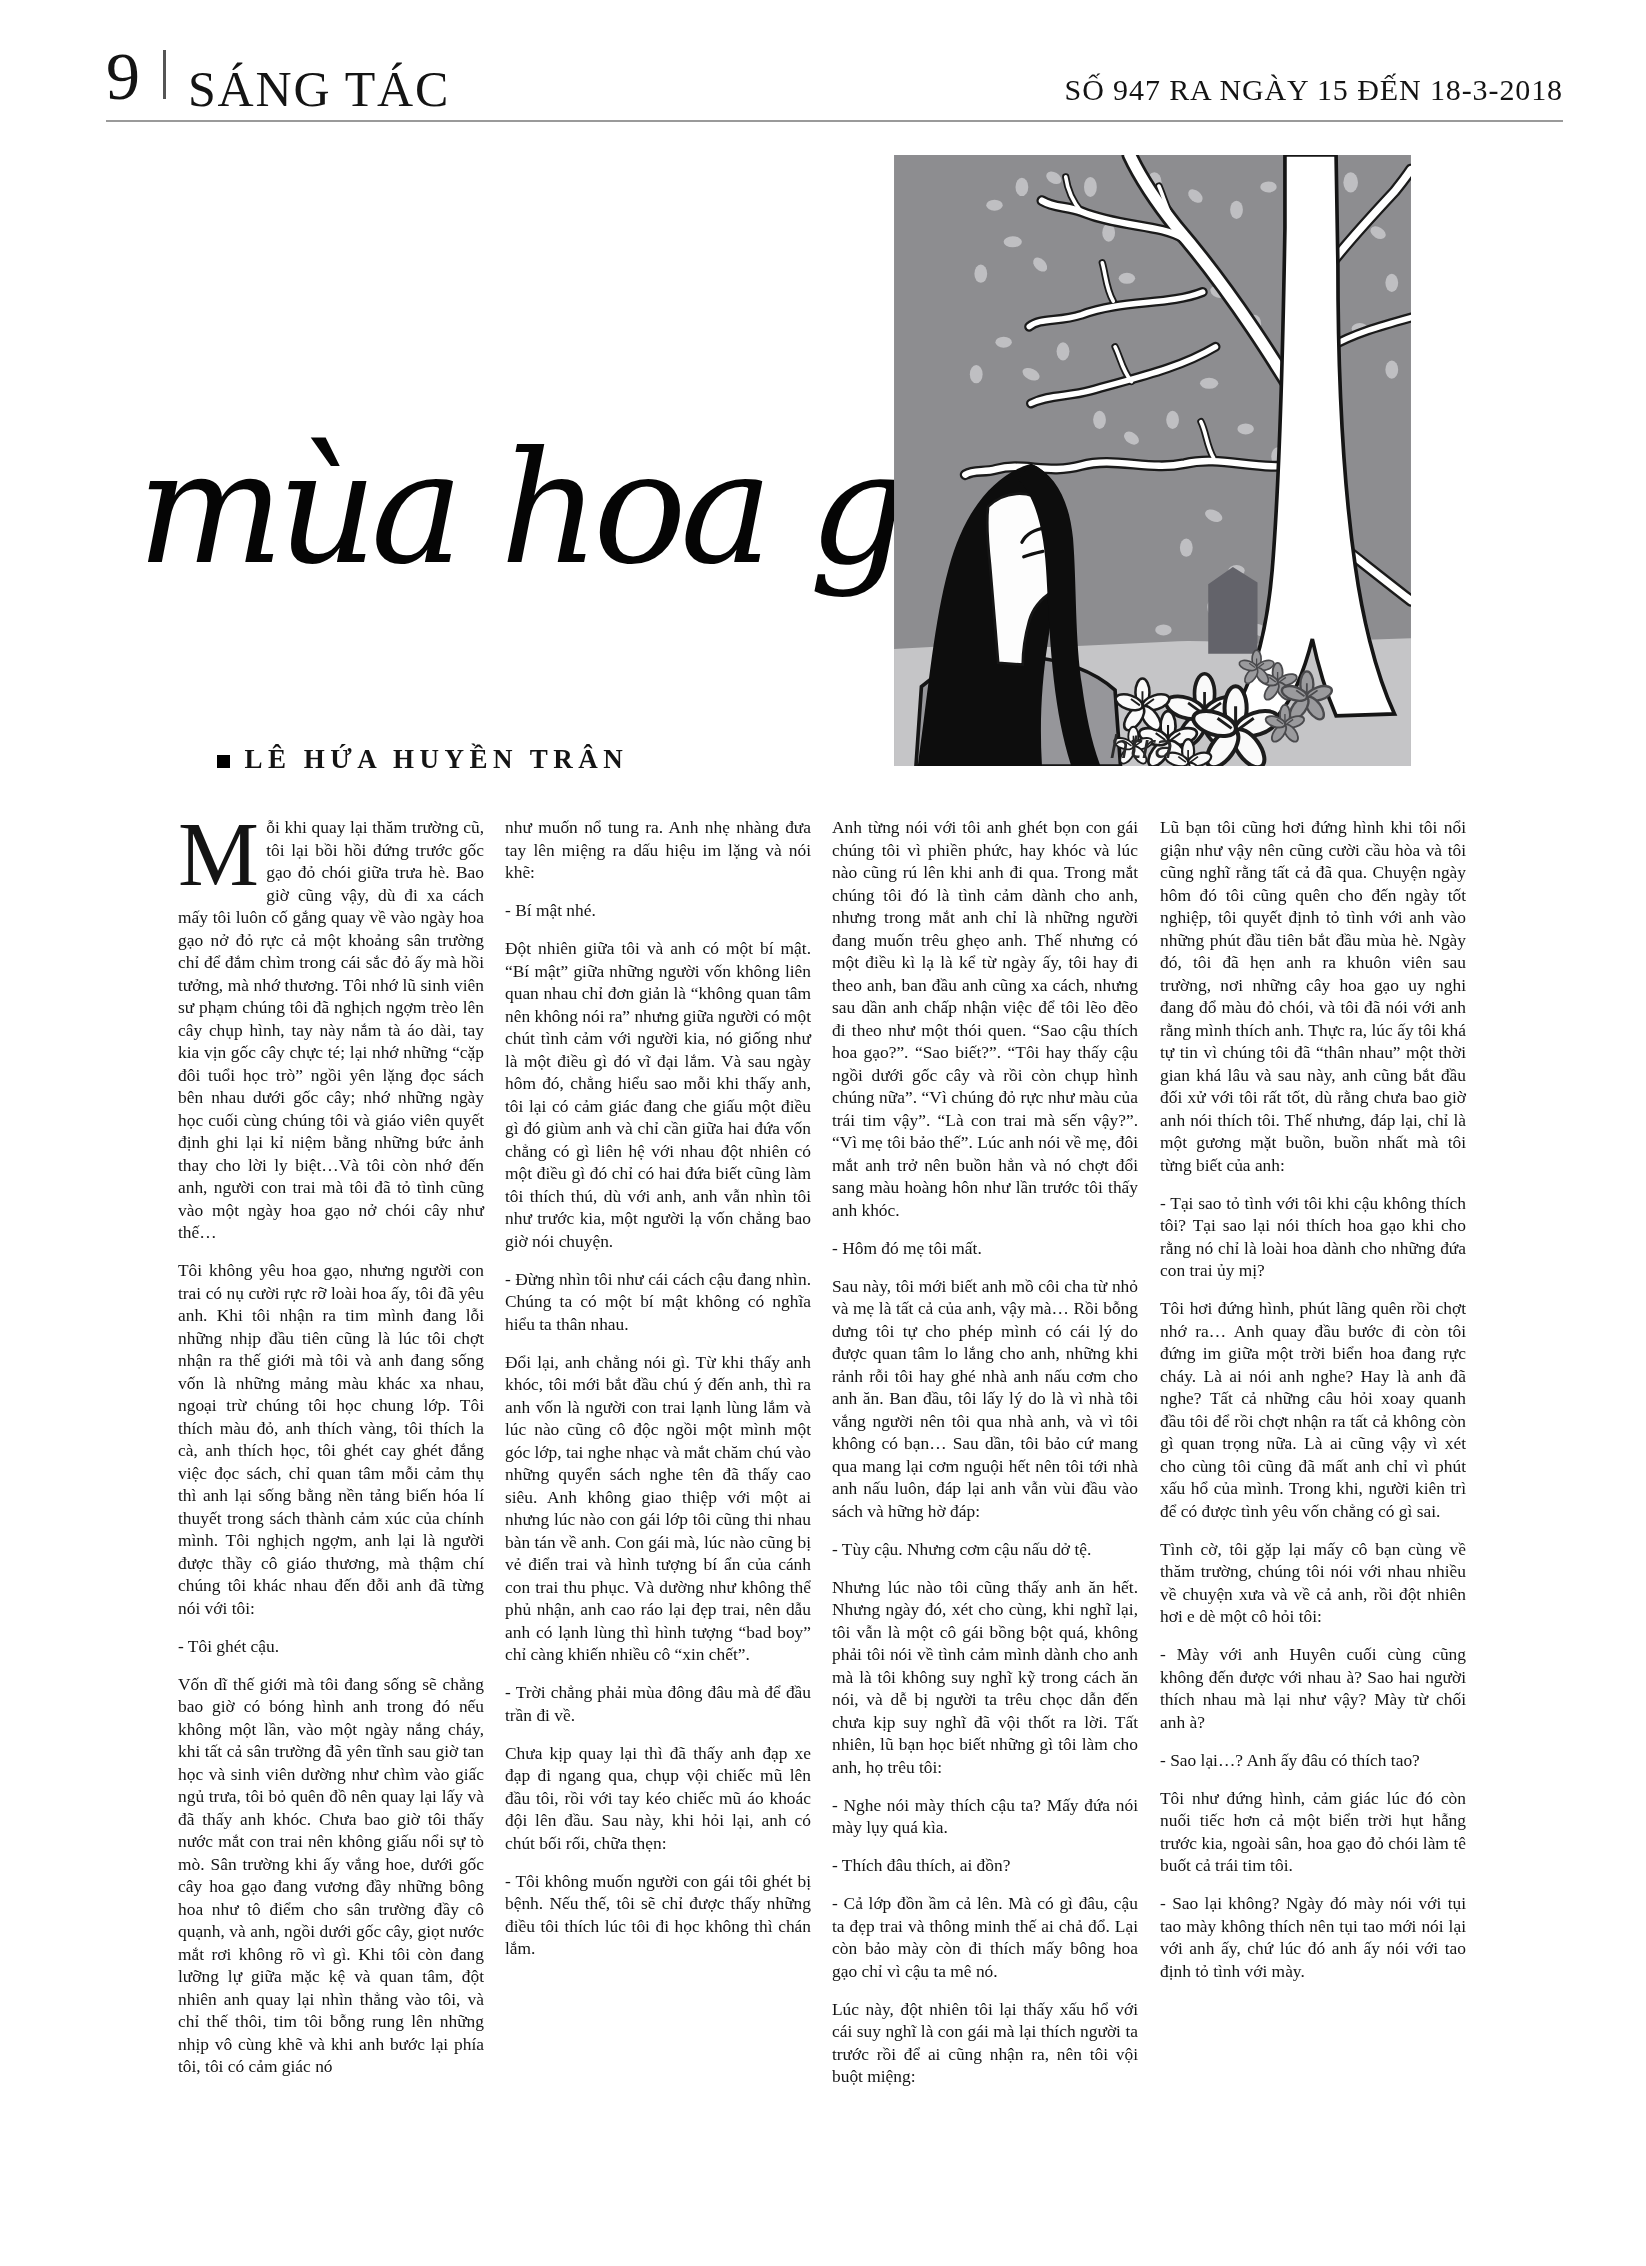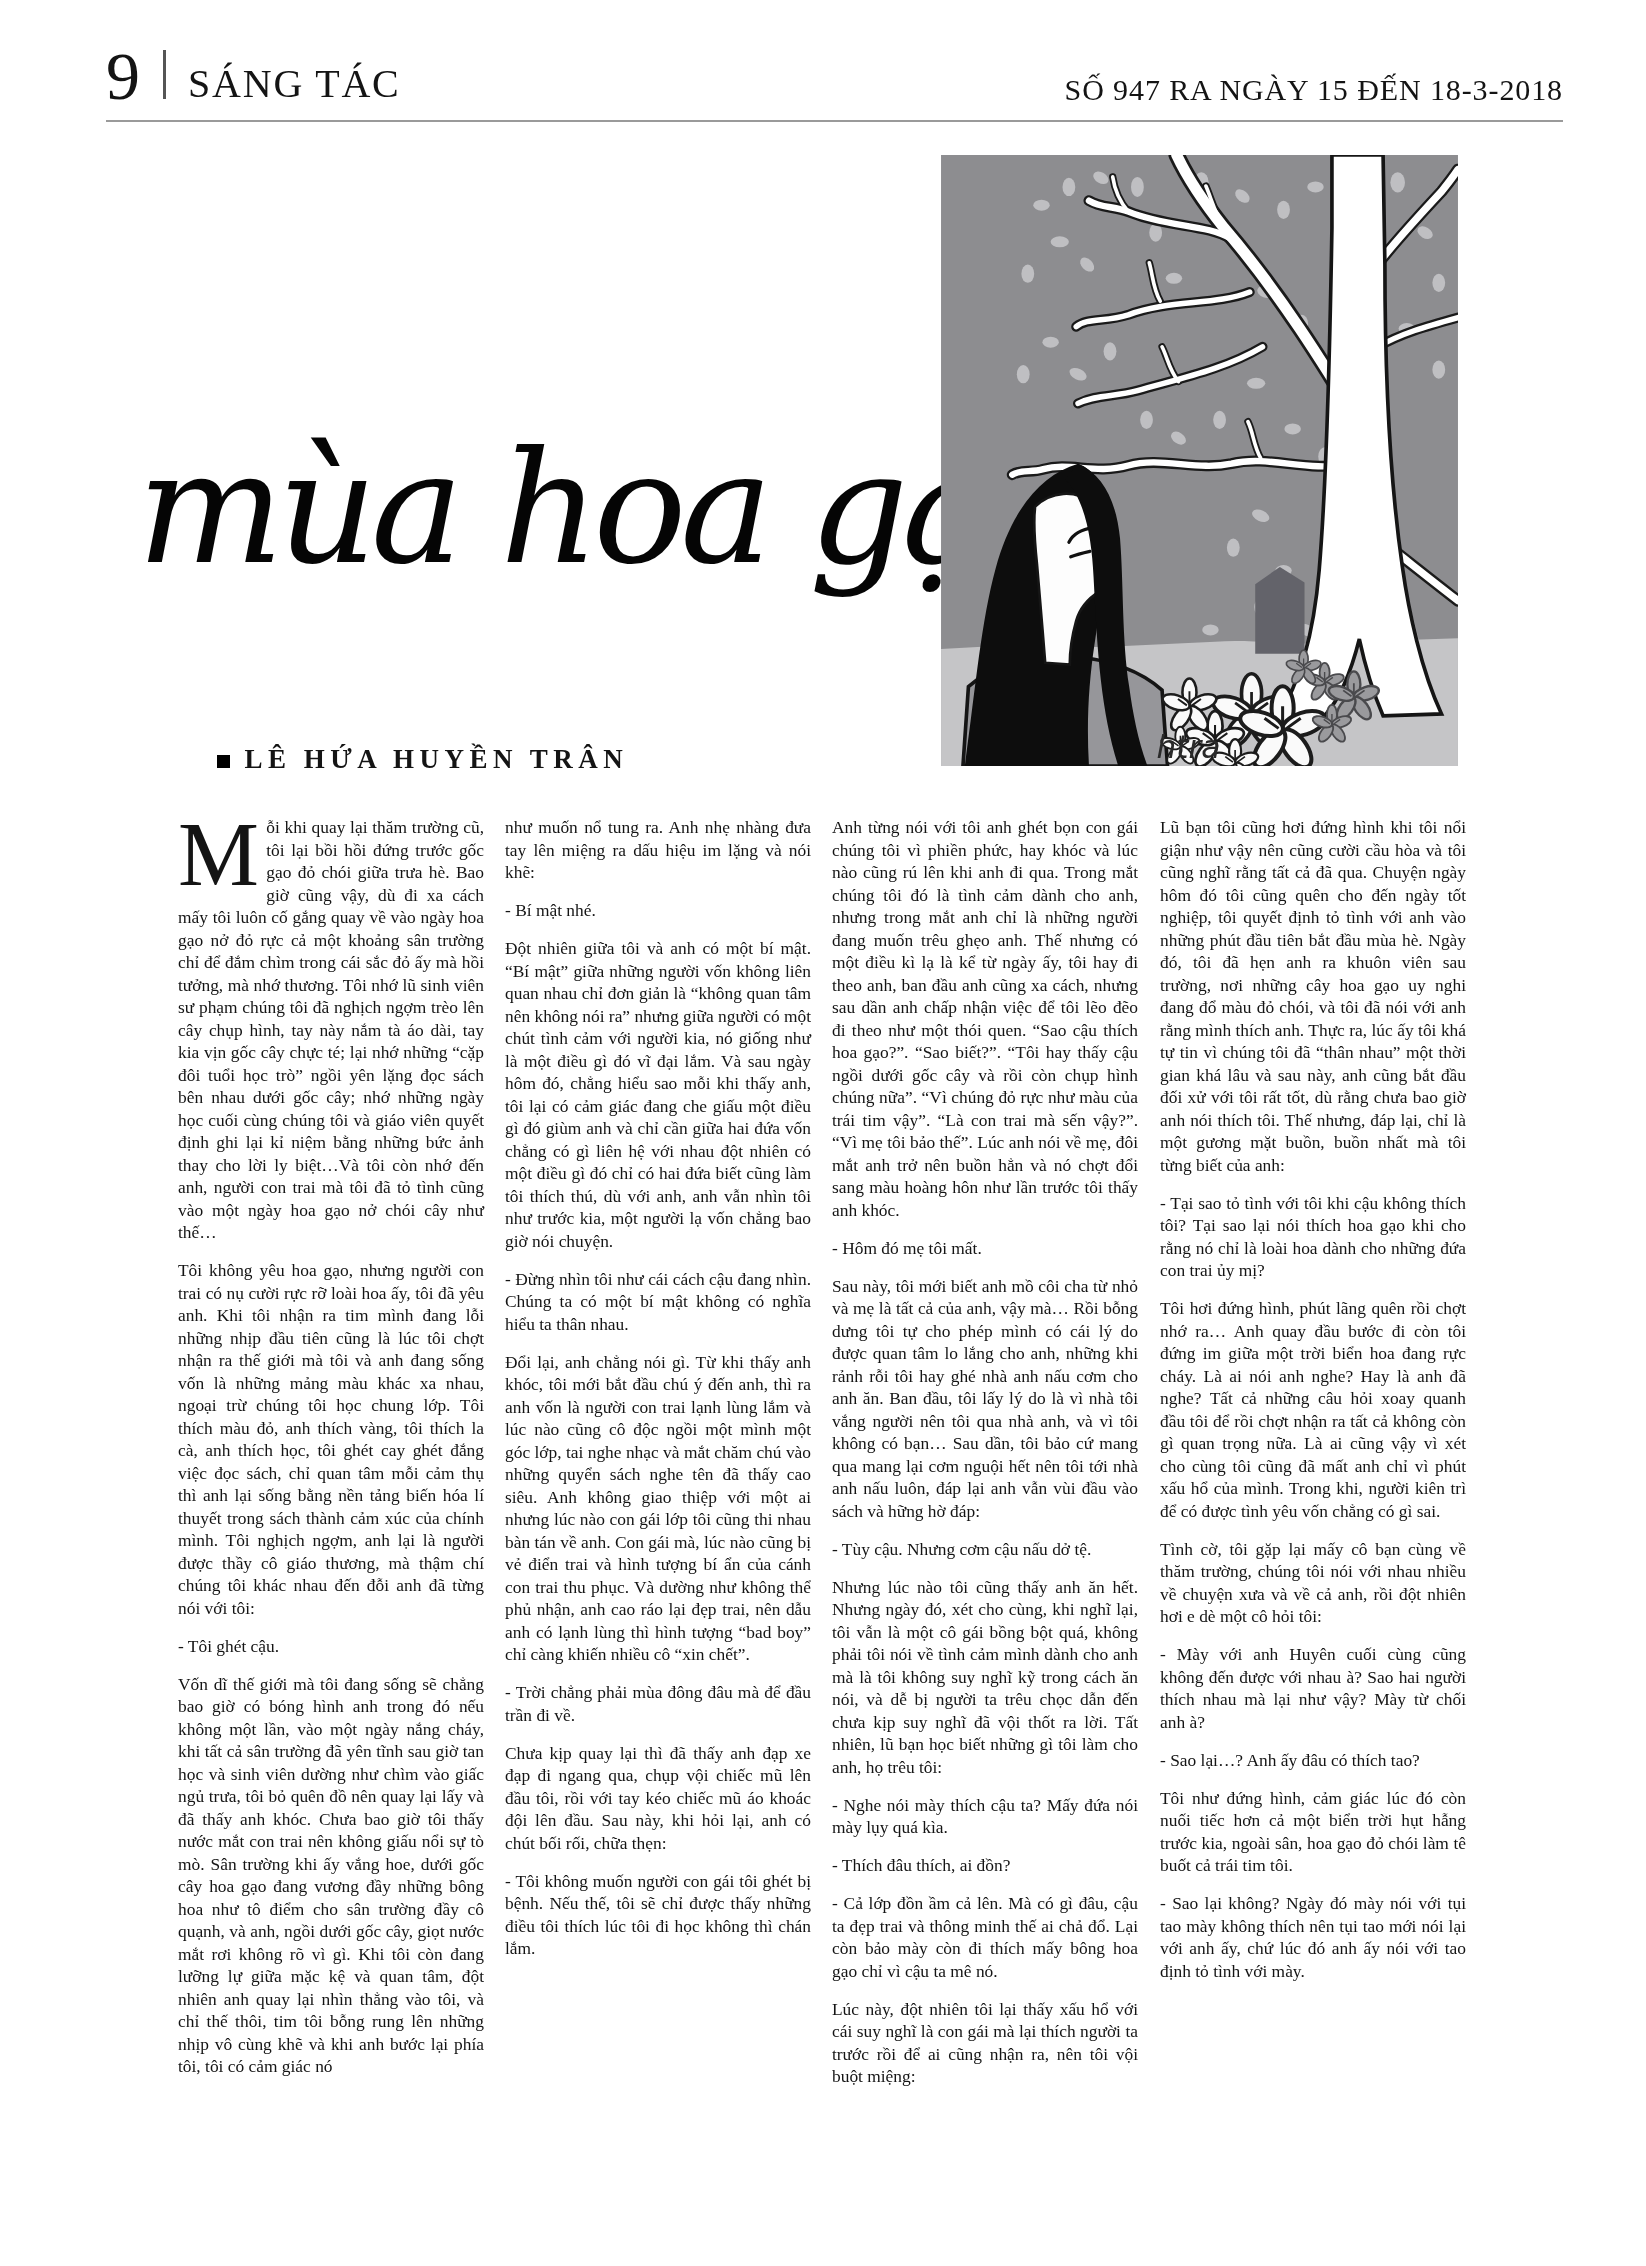--- a/index.html
+++ b/index.html
@@ -4,31 +4,31 @@
 <style>
   html,body { margin:0; padding:0; background:#e8e8e8; }
   .page {
     position:relative; width:1647px; height:2267px; margin:0 auto;
     background:#ffffff; overflow:hidden;
     font-family:"Liberation Serif", serif; color:#141414;
   }
   
   .pagenum  { position:absolute; left:106px; top:42px; font-size:68px; line-height:1; font-weight:400; }
   .vbar     { position:absolute; left:163px; top:50px; width:2.7px; height:49px; background:#555; }
-  .section  { position:absolute; left:188px; top:64px; font-size:40px; line-height:1; letter-spacing:1.8px; }
+  .section  { position:absolute; left:188px; top:64px; font-size:50px; line-height:1; letter-spacing:1.8px; }
   .issue    { position:absolute; right:84px; top:75px; font-size:30px; line-height:1; letter-spacing:0.9px; }
   .rule     { position:absolute; left:106px; top:120px; width:1457px; height:1.8px; background:#9a9a9a; }
   
   .title-line { position:absolute; font-family:"DejaVu Serif", serif; font-style:italic; color:#050505; white-space:nowrap; line-height:1; }
   .title1 { left:135px; top:154px; font-size:228px; }
   .title2 { left:137px; top:431px; font-size:155px; letter-spacing:-6.4px; }
   .author { position:absolute; left:217px; top:744px; font-size:27px; font-weight:bold; letter-spacing:5.5px; }
   .author .bullet { display:inline-block; width:12.8px; height:12.8px; background:#000; margin-right:14.6px; vertical-align:middle; }
   
-  .illustration { position:absolute; left:894px; top:155px; width:517px; height:611px;margin-left:47px; }
+  .illustration { position:absolute; left:894px; top:155px; width:517px; height:611px; }
   .illustration svg { display:block; width:100%; height:100%; }
   
   .col {
     position:absolute; top:816px; width:306px;
     font-size:17.4px; line-height:22.5px; text-align:justify;
   }
   .col-1 { left:178px; }
   .col-2 { left:505px; }
   .col-3 { left:832px; }
   .col-4 { left:1160px; }

